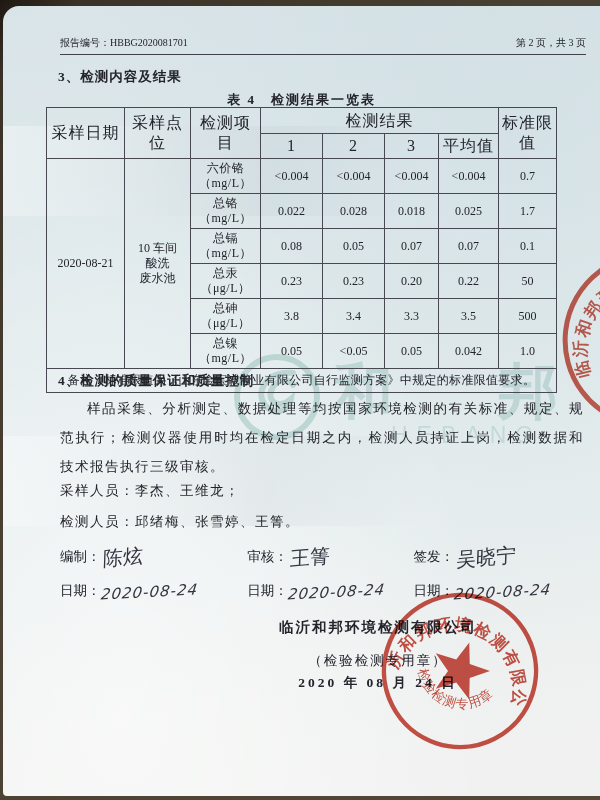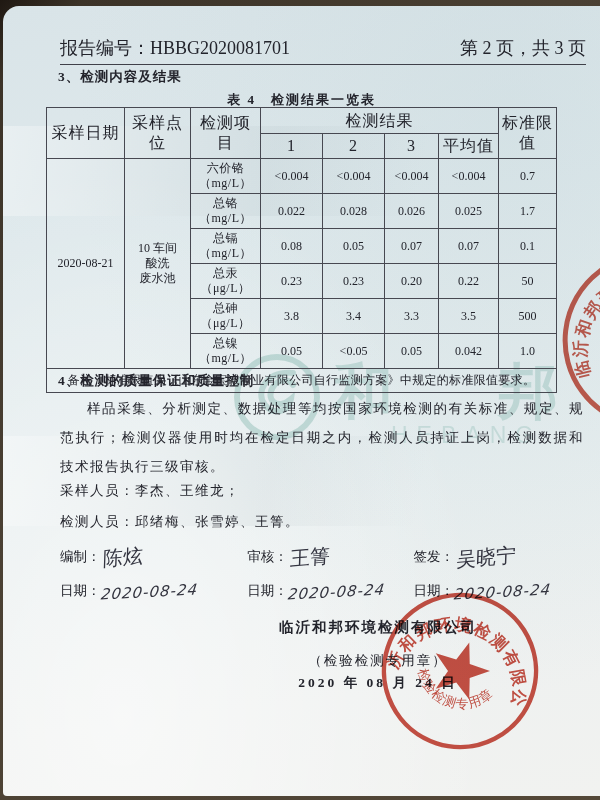--- a/index.html
+++ b/index.html
@@ -15,21 +15,21 @@
     background:
       radial-gradient(ellipse at 20% 90%, rgba(255,255,255,.55), rgba(255,255,255,0) 55%),
       radial-gradient(ellipse at 85% 15%, rgba(190,210,215,.30), rgba(190,210,215,0) 60%),
       linear-gradient(173deg,#d9e4e8 0%,#dfe9ec 28%,#e7eeef 58%,#eff1f0 85%,#f1f2f0 100%);
     overflow:hidden;
   }
   .crease{position:absolute;left:0;right:0;height:90px;pointer-events:none;
     background:linear-gradient(100deg,rgba(255,255,255,.35),rgba(160,175,180,.12) 45%,rgba(255,255,255,0) 70%);}
   
   .hdr{position:absolute;top:30px;left:57px;right:14px;display:flex;justify-content:space-between;
-       align-items:flex-end;border-bottom:1.5px solid #3f4049;padding-bottom:4px;font-size:18px;z-index:2;}
+       align-items:flex-end;border-bottom:1.5px solid #3f4049;padding-bottom:4px;font-size:10px;z-index:2;}
   
   .sec-title{position:absolute;left:55px;font-weight:bold;font-size:13.5px;letter-spacing:1px;z-index:2;}
   .caption{position:absolute;top:85px;left:0;width:100%;text-align:center;font-weight:bold;font-size:13px;letter-spacing:2px;z-index:2;}
   
   table.results{position:absolute;top:101px;left:43px;border-collapse:collapse;table-layout:fixed;
        font-size:12px;z-index:2;}
   table.results td,table.results th{border:1px solid #474851;text-align:center;vertical-align:middle;
        padding:2px 1px;font-weight:normal;line-height:1.25;}
   table.results th{font-size:16px;letter-spacing:1px;}
   .pre{white-space:pre-line;}
@@ -117,21 +117,21 @@
         <td>&lt;0.004</td>
         <td>&lt;0.004</td>
         <td>&lt;0.004</td>
         <td>0.7</td>
       </tr>
       <tr style="height:30px">
         <td class="pre cell-item">总铬
 （mg/L）</td>
         <td>0.022</td>
         <td>0.028</td>
-        <td>0.026</td>
+        <td>0.018</td>
         <td>0.025</td>
         <td>1.7</td>
       </tr>
       <tr style="height:30px">
         <td class="pre cell-item">总镉
 （mg/L）</td>
         <td>0.08</td>
         <td>0.05</td>
         <td>0.07</td>
         <td>0.07</td>

